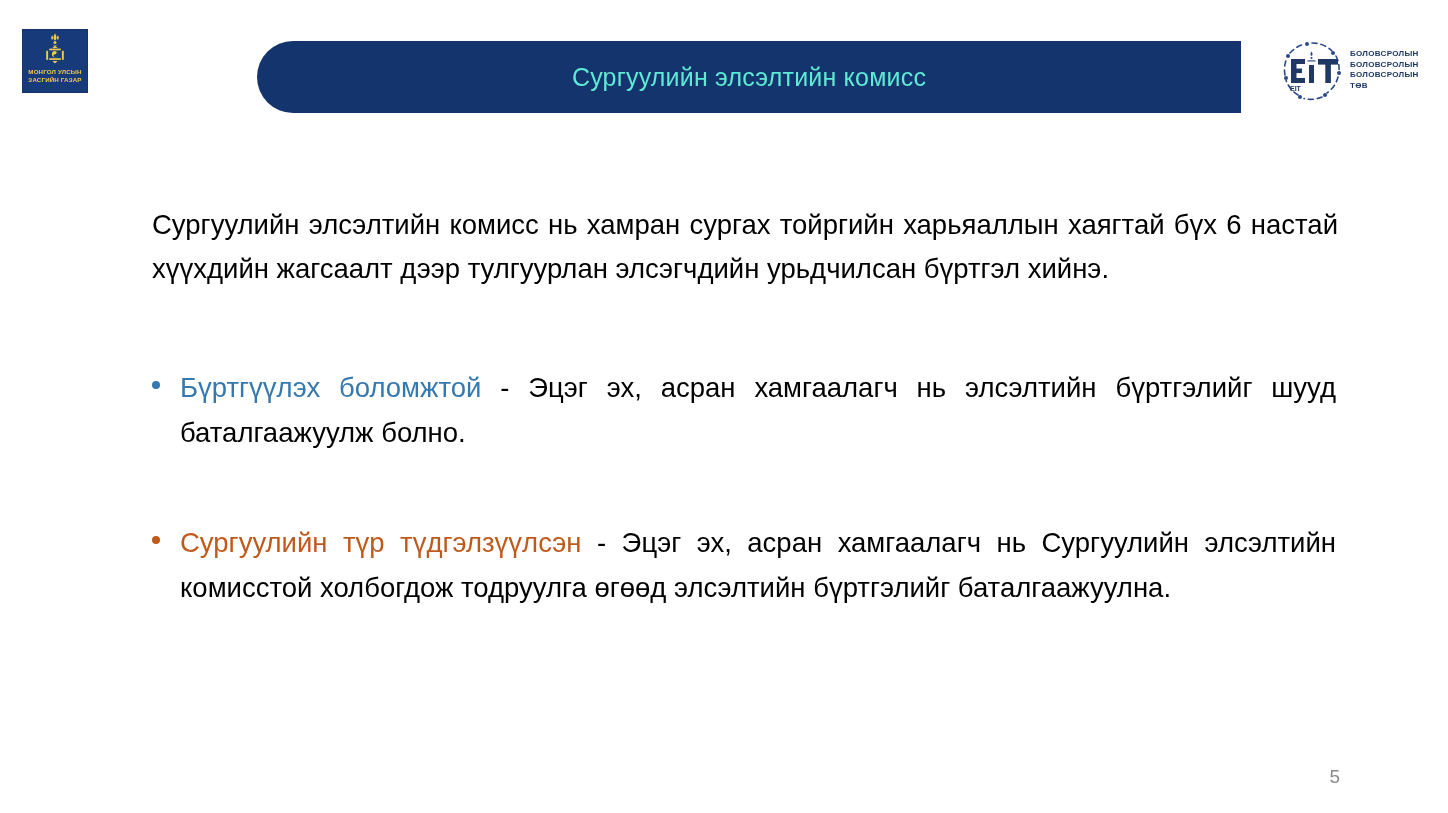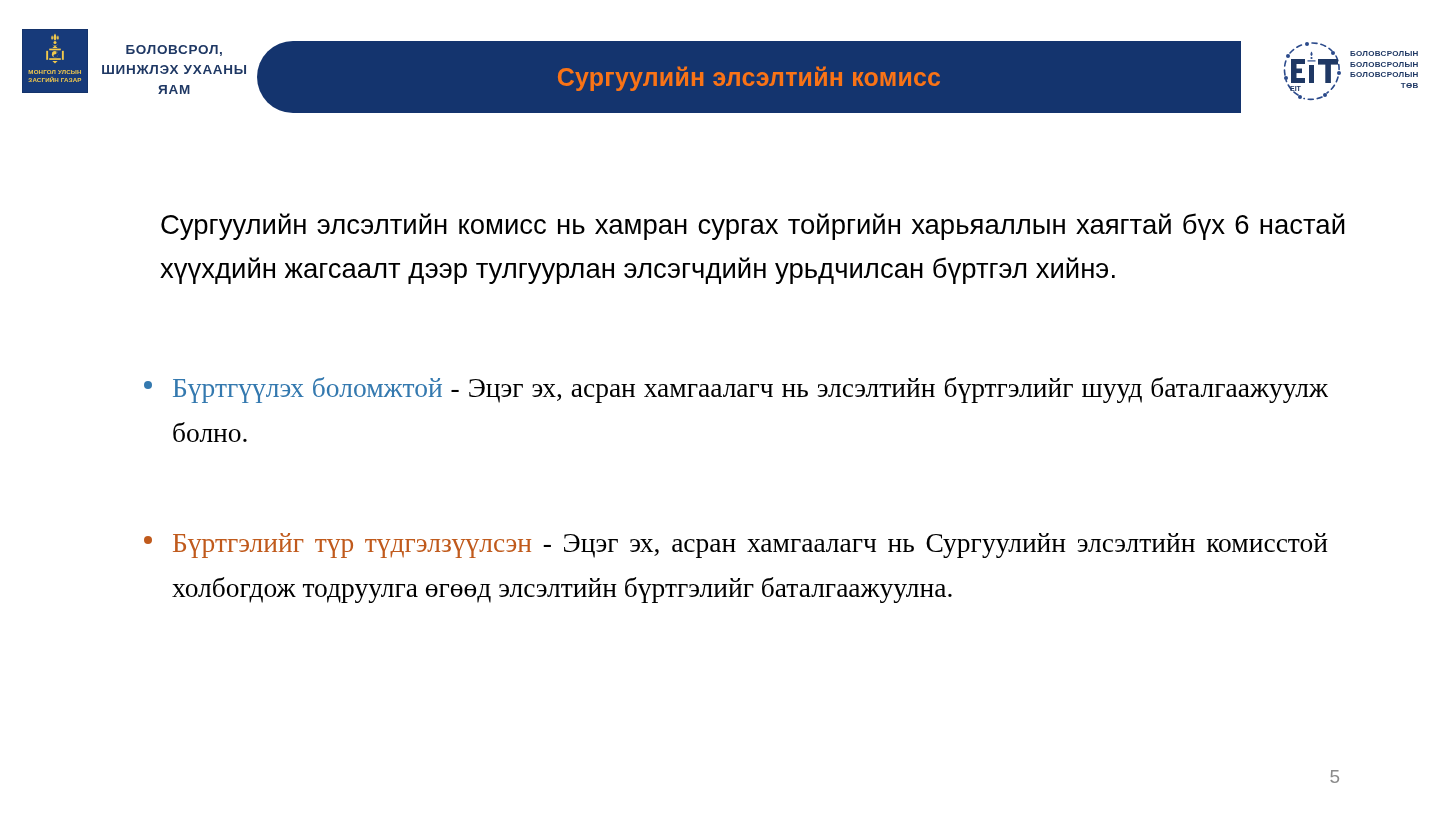--- a/index.html
+++ b/index.html
@@ -68,30 +68,30 @@
     position: absolute;
     left: 257px; top: 41px;
     width: 984px; height: 72px;
     background: #14346E;
     border-radius: 36px 0 0 36px;
     display: flex;
     align-items: center;
     justify-content: center;
   }
   .title-banner-text {
-    color: #f97316;
+    color: #5eead4;
     font-size: 25px;
-    font-weight: bold;
+    font-weight: normal;
     letter-spacing: 0.2px;
   }
 
   .eit-logo {
     position: absolute;
     left: 1276px; top: 38px;
-    width: 168px; height: 66px; text-align: right;
+    width: 168px; height: 66px;
   }
   .eit-mark {
     position: absolute;
     left: 0; top: 0;
     width: 72px; height: 66px;
   }
   .eit-words {
     position: absolute;
     left: 74px; top: 11px;
     color: #1F3864;
@@ -103,41 +103,40 @@
 
   
   .content {
     position: absolute;
     left: 0; top: 125px;
     width: 1448px;
   }
 
   .intro-paragraph {
     position: absolute;
-    left: 160px; top: 50px;
+    left: 152px; top: 50px;
     width: 1186px;
     font-size: 27.5px;
     line-height: 44px;
     color: #000000;
     text-align: justify;
     text-justify: inter-word;
   }
 
   .bullet {
     position: absolute;
-    left: 142px;
+    left: 150px;
     width: 1186px;
     font-size: 27.5px;
     line-height: 45px;
     color: #000000;
     text-align: justify;
     text-justify: inter-word;
     padding-left: 30px;
     box-sizing: border-box;
-    font-family: Liberation Serif, serif;
   }
   .bullet-1 { top: 240px; }
   .bullet-2 { top: 395px; }
 
   .bullet-dot {
     position: absolute;
     left: 2px;
     top: 16px;
     width: 8px; height: 8px;
     border-radius: 50%;
@@ -192,25 +191,20 @@
           <path d="M13 30.4 l-2.6 -2.5 h5.2 z"></path>
         </g>
       </svg>
     </span>
     <div class="gov-logo-text">
       <span>МОНГОЛ УЛСЫН</span><br>
       <span>ЗАСГИЙН ГАЗАР</span>
     </div>
   </div>
 
-  <div class="ministry-name">
-    <span>БОЛОВСРОЛ,</span><br>
-    <span>ШИНЖЛЭХ УХААНЫ</span><br>
-    <span>ЯАМ</span>
-  </div>
 
   <div class="title-banner">
     <span class="title-banner-text">Сургуулийн элсэлтийн комисс</span>
   </div>
 
   <div class="eit-logo">
     <span class="eit-mark">
       <svg viewBox="0 0 72 66" width="72" height="66" aria-hidden="true">
         <g fill="none" stroke="#2B4A8B" stroke-width="1.6" stroke-linecap="round">
           <path d="M36 5 a28 28 0 0 1 20 8" stroke-dasharray="5 4"></path>
@@ -264,17 +258,17 @@
 
   <p class="intro-paragraph">Сургуулийн элсэлтийн комисс нь хамран сургах тойргийн харьяаллын хаягтай бүх 6 настай хүүхдийн жагсаалт дээр тулгуурлан элсэгчдийн урьдчилсан бүртгэл хийнэ.</p>
 
   <div class="bullet bullet-1">
     <span class="bullet-dot"></span>
     <span class="lead-blue">Бүртгүүлэх боломжтой</span><span>  - Эцэг эх, асран хамгаалагч нь элсэлтийн бүртгэлийг шууд баталгаажуулж болно.</span>
   </div>
 
   <div class="bullet bullet-2">
     <span class="bullet-dot"></span>
-    <span class="lead-orange">Бүртгэлийг түр түдгэлзүүлсэн</span><span> - Эцэг эх, асран хамгаалагч нь Сургуулийн элсэлтийн комисстой холбогдож тодруулга өгөөд элсэлтийн бүртгэлийг баталгаажуулна.</span>
+    <span class="lead-orange">Сургуулийн түр түдгэлзүүлсэн</span><span> - Эцэг эх, асран хамгаалагч нь Сургуулийн элсэлтийн комисстой холбогдож тодруулга өгөөд элсэлтийн бүртгэлийг баталгаажуулна.</span>
   </div>
 </div>
 
 <div class="page-number">5</div>
 
 </body></html>

